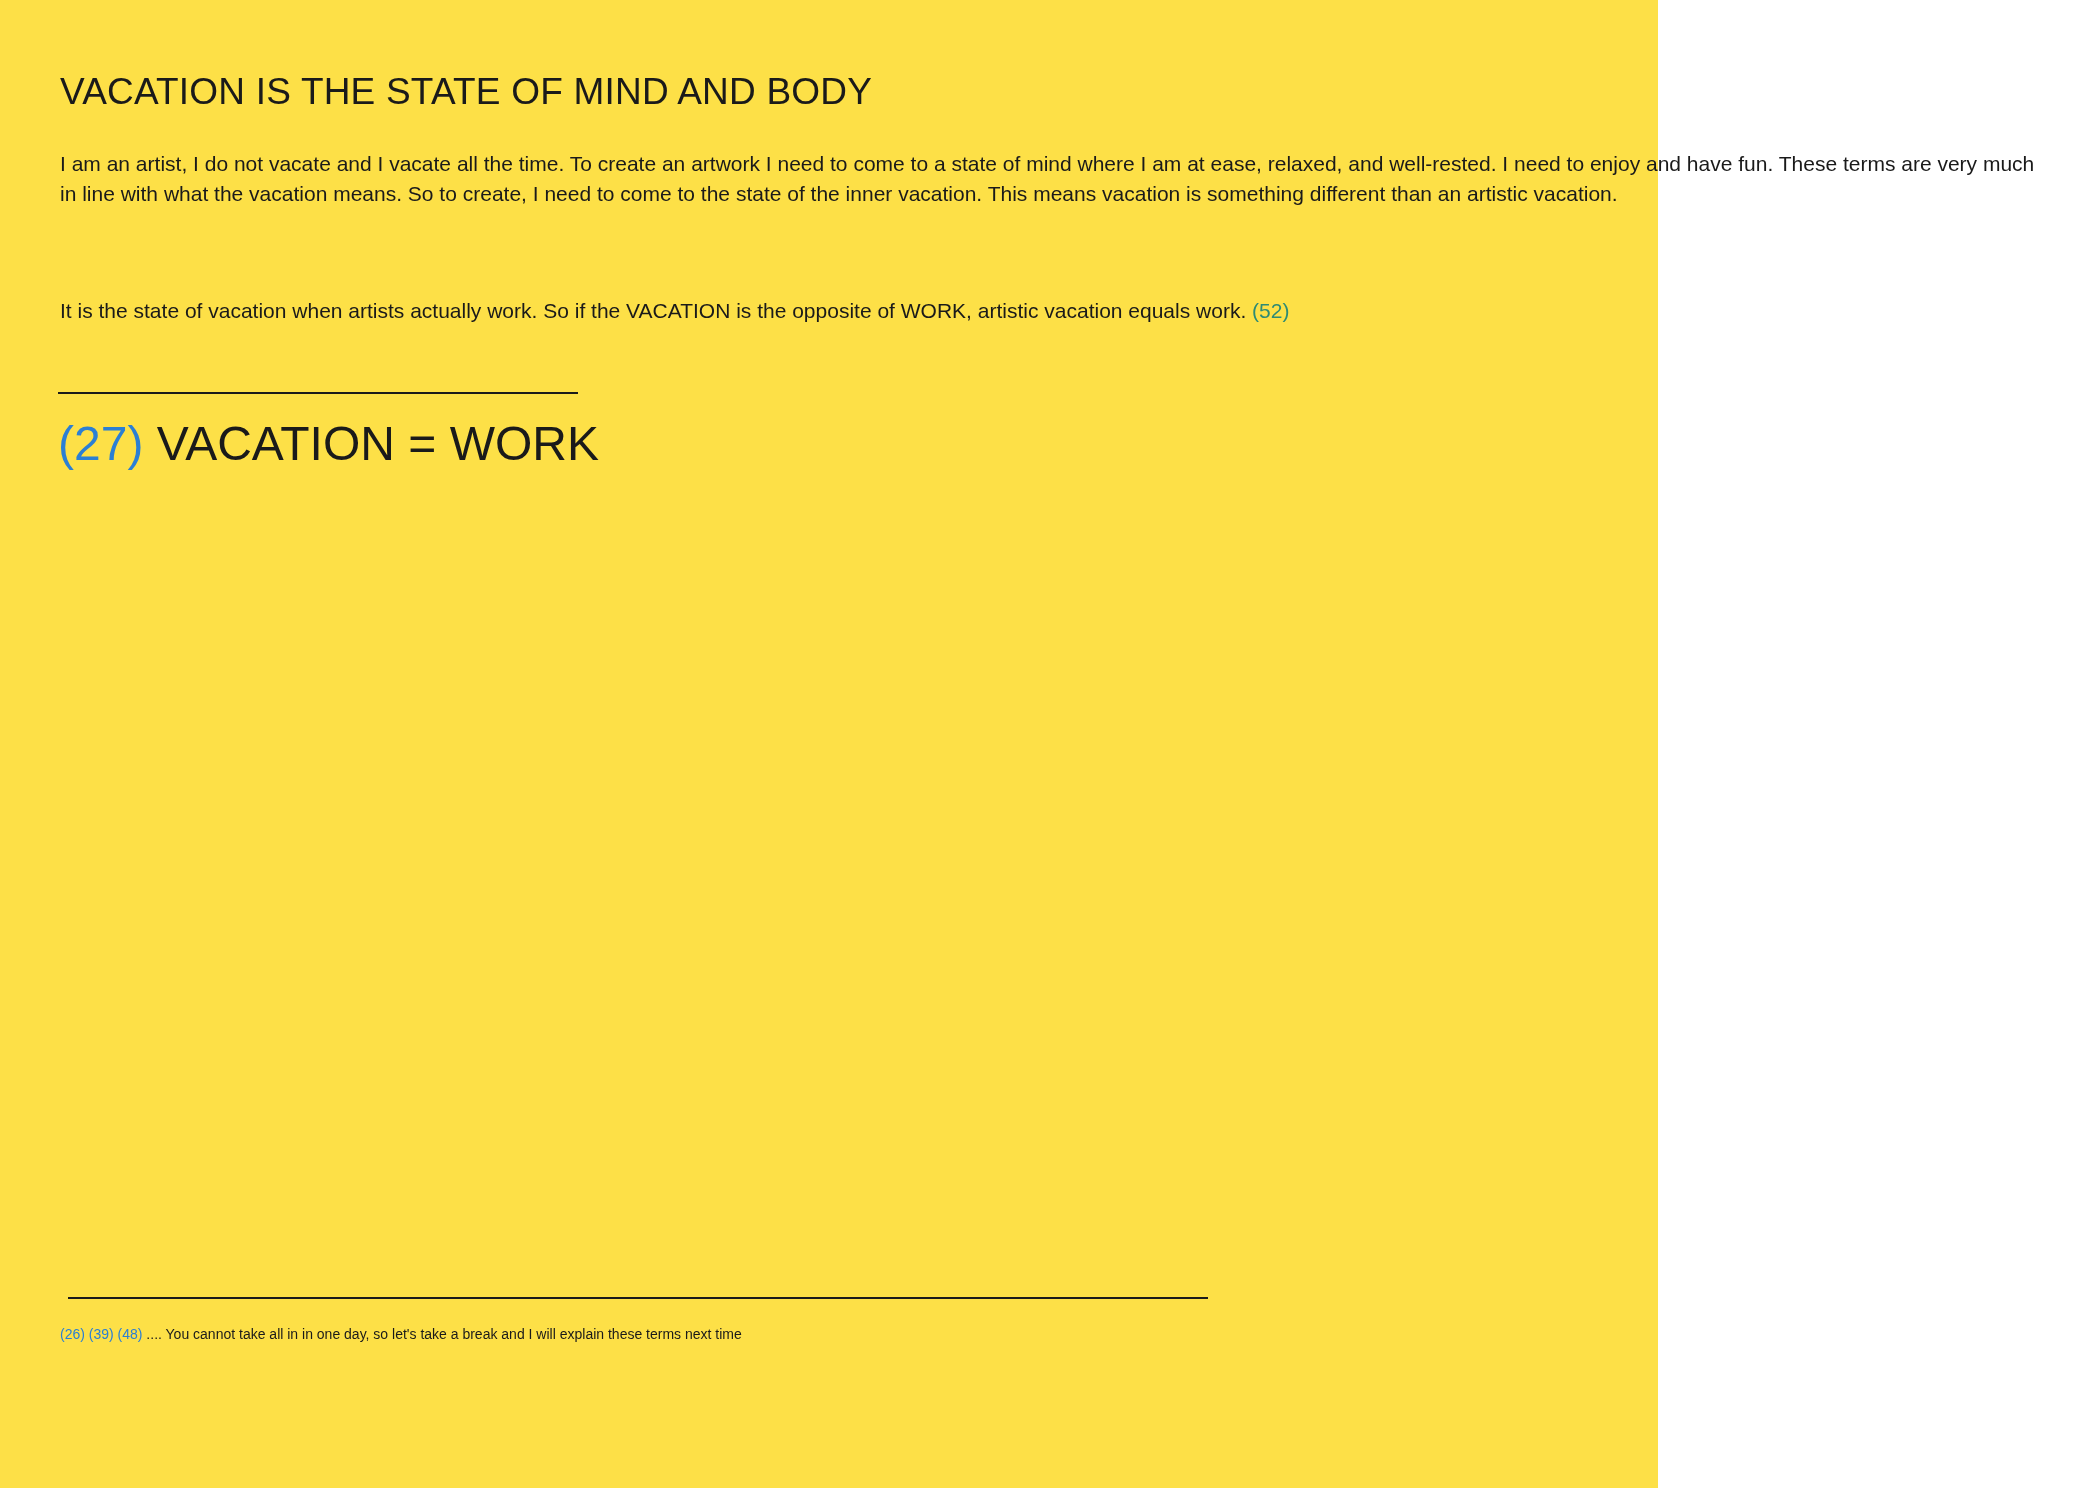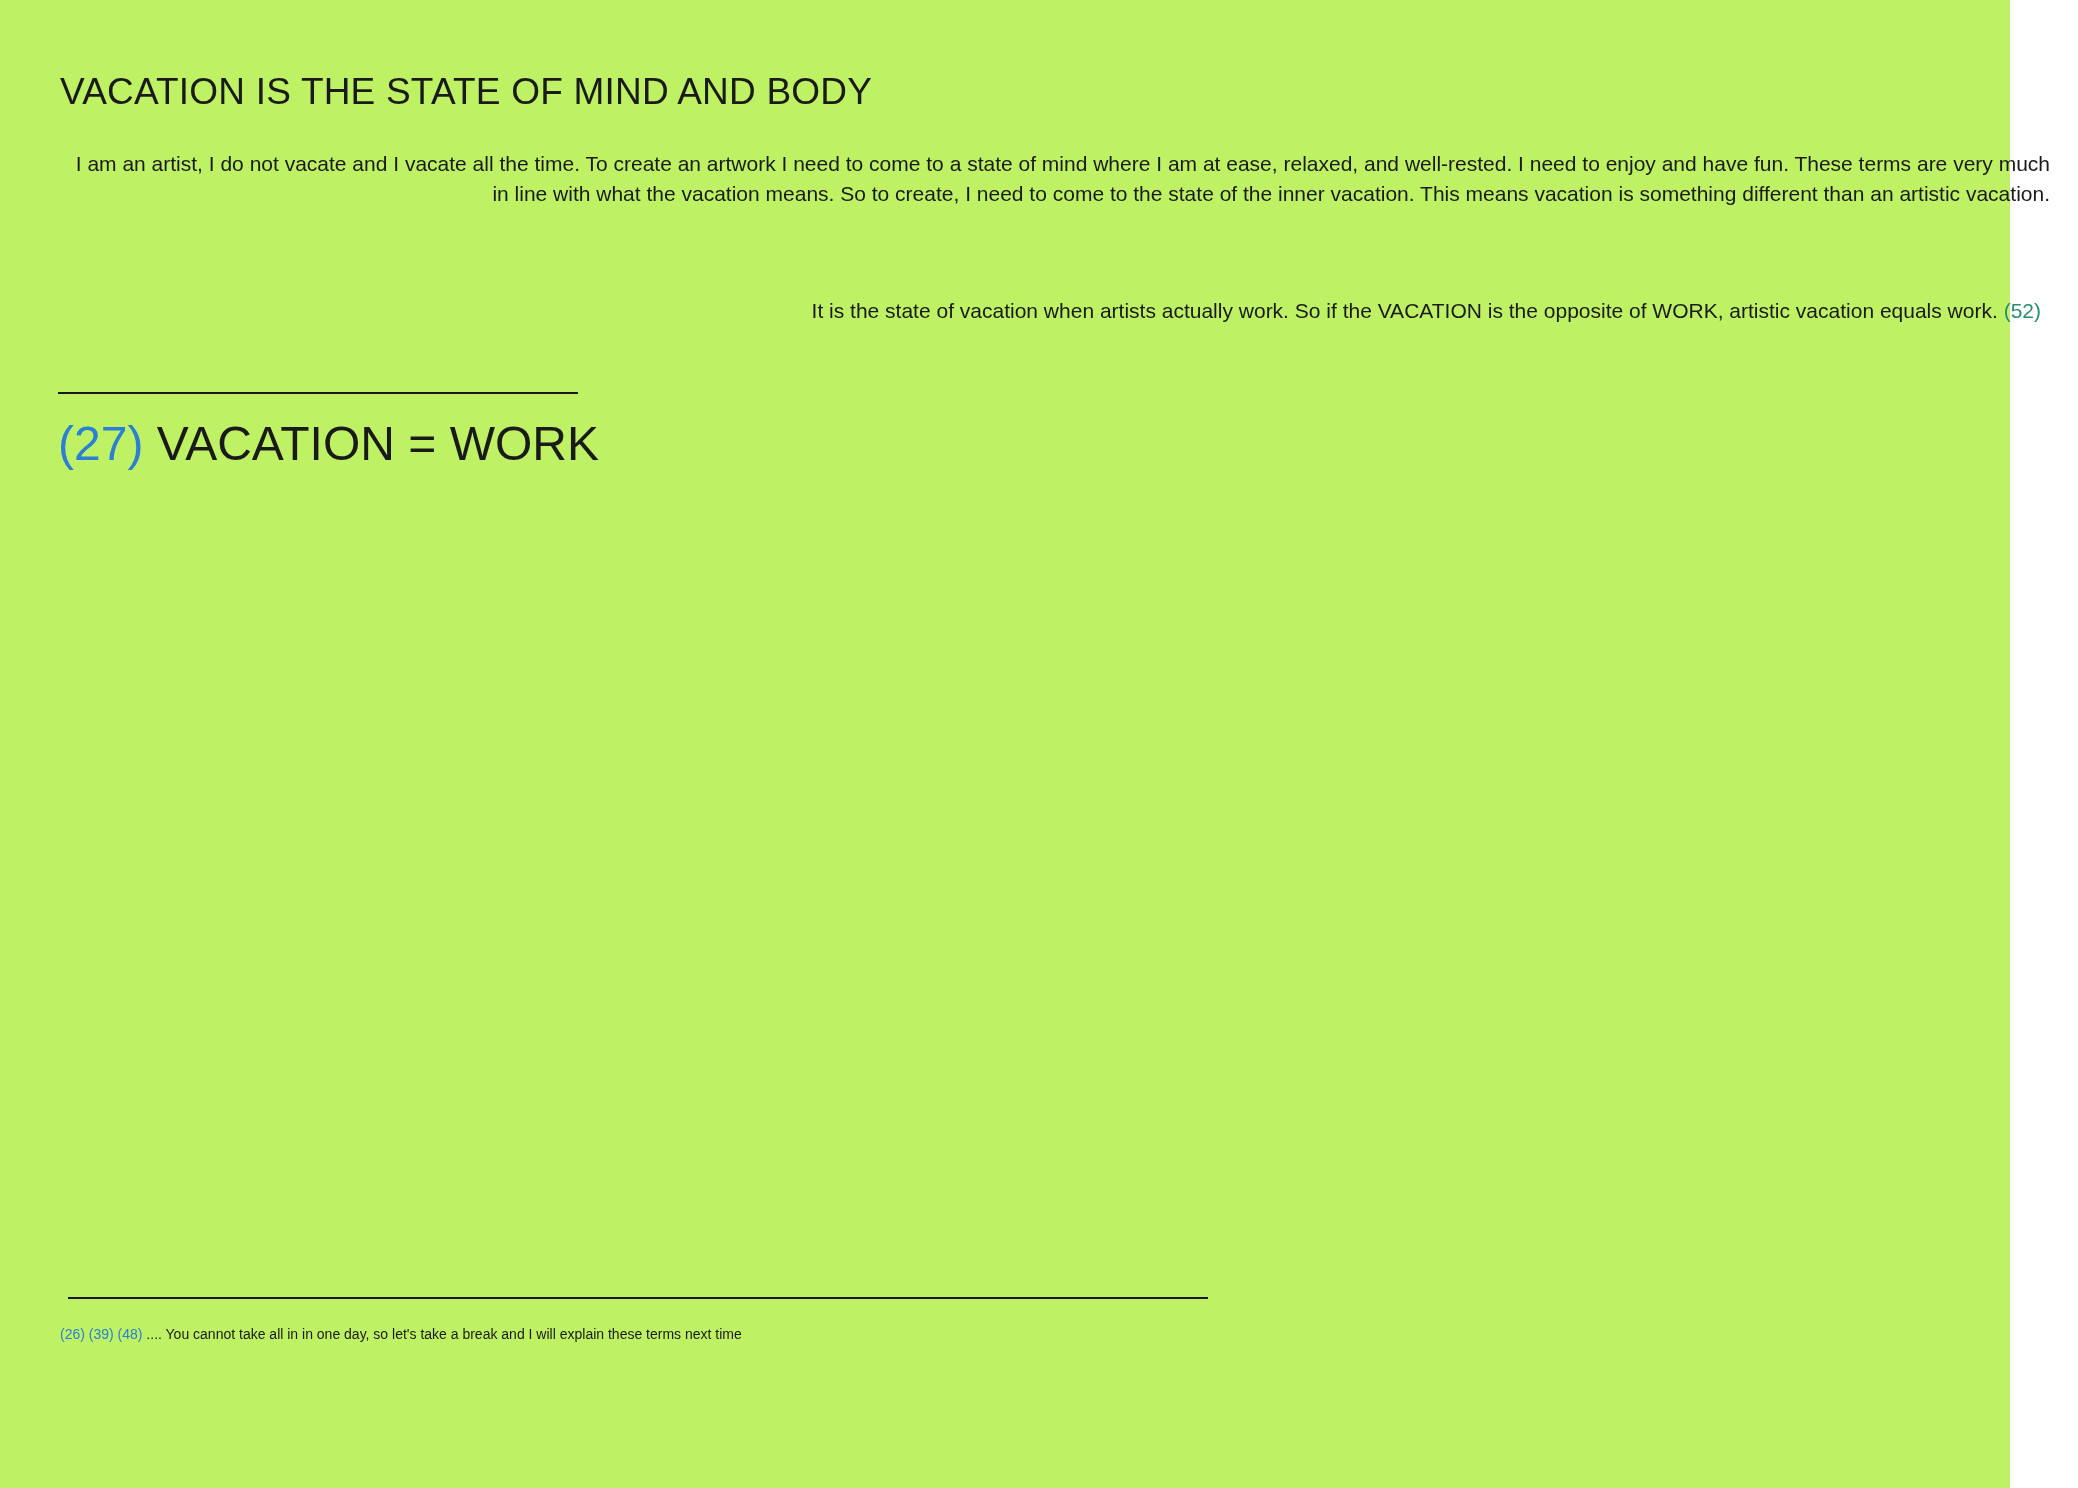--- a/index.html
+++ b/index.html
@@ -12,24 +12,23 @@
     height: 1488px;
     font-family: "Liberation Sans", sans-serif;
     color: #111111;
     position: relative;
     overflow: hidden;
   }
   .page {
     position: absolute;
     left: 0;
     top: 0;
-    width: 2010px;
+    width: 1658px;
     height: 1488px;
-    background: #bef264;
-    text-align: right;
+    background: #fde047;
   }
   .title {
     position: absolute;
     left: 60px;
     top: 46px;
     font-size: 37px;
     letter-spacing: 0.2px;
     color: #1a1a1a;
     font-weight: 400;
     white-space: nowrap;
@@ -43,21 +42,20 @@
   }
   .para-1 {
     left: 60px;
     top: 128px;
     width: 1990px;
   }
   .para-2 {
     left: 60px;
     top: 275px;
     width: 1960px;
-    margin-left: 21px;
   }
   .para-3 {
     left: 60px;
     top: 770px;
     width: 1985px;
   }
   .ref-green {
     color: #2e8b74;
   }
   .rule-short {

